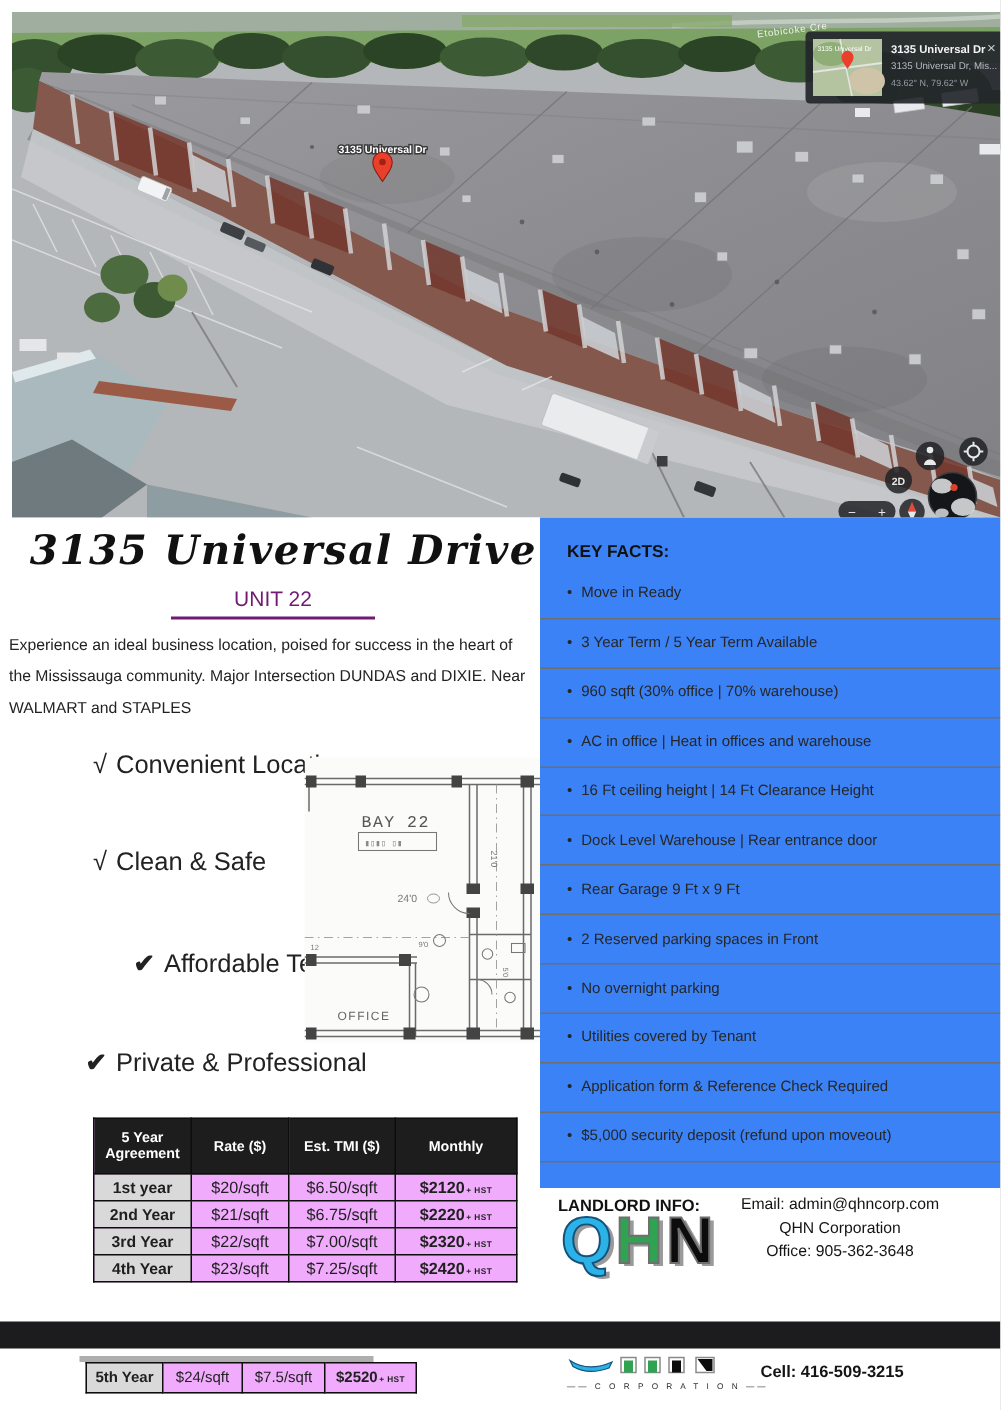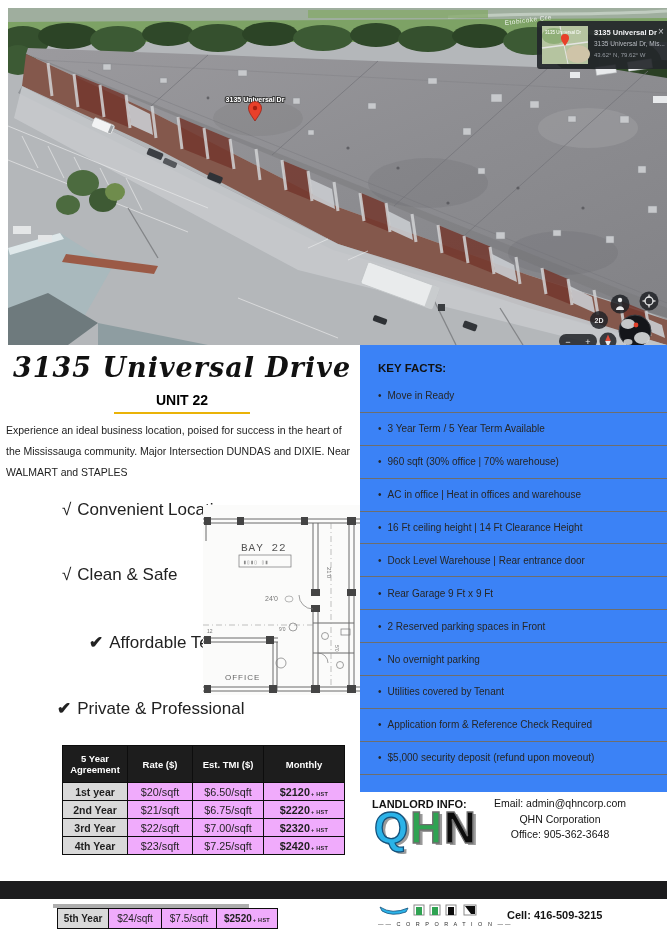--- a/index.html
+++ b/index.html
@@ -1,26 +1,26 @@
 <!DOCTYPE html>
 <html><head>
 <meta charset="utf-8">
 <style>
   html,body{margin:0;padding:0;background:#e9e9e9;}
   .page{position:relative;width:667px;height:940px;margin:0 auto;background:#ffffff;
         font-family:"Liberation Sans",sans-serif;color:#1f1f1f;overflow:hidden;
         box-shadow:0 0 0 1px #d8d8d8;}
   .abs{position:absolute;}
   
-  .title{left:6px;top:352px;width:352px;text-align:center;
+  .title{left:6px;top:352px;width:352px;text-align:right;
          font-family:"DejaVu Serif",serif;font-style:italic;font-weight:bold;
          font-size:27px;letter-spacing:1px;color:#111;}
   .unit-wrap{left:6px;top:391px;width:352px;text-align:center;}
-  .unit-text{display:inline-block;font-size:14px;font-weight:bold;color:#000000;
-             border-bottom:2px solid #eab308;padding:0 42px 4px 42px;}
+  .unit-text{display:inline-block;font-size:14px;font-weight:normal;color:#701a75;
+             border-bottom:2px solid #701a75;padding:0 42px 4px 42px;}
   .desc{left:6px;top:420px;width:352px;text-align:left;font-size:10.5px;
         line-height:21px;color:#222;}
   
   .feature{font-size:17px;color:#222;white-space:nowrap;}
   .feature .chk{margin-right:6px;}
   .f-bold .chk{font-weight:bold;}
   
   .keyfacts{left:360px;top:345px;width:307px;height:447px;background:#3b82f6;
             box-sizing:border-box;}
   .kf-heading{font-size:11.5px;font-weight:bold;color:#111;padding:17px 0 6px 18px;}

